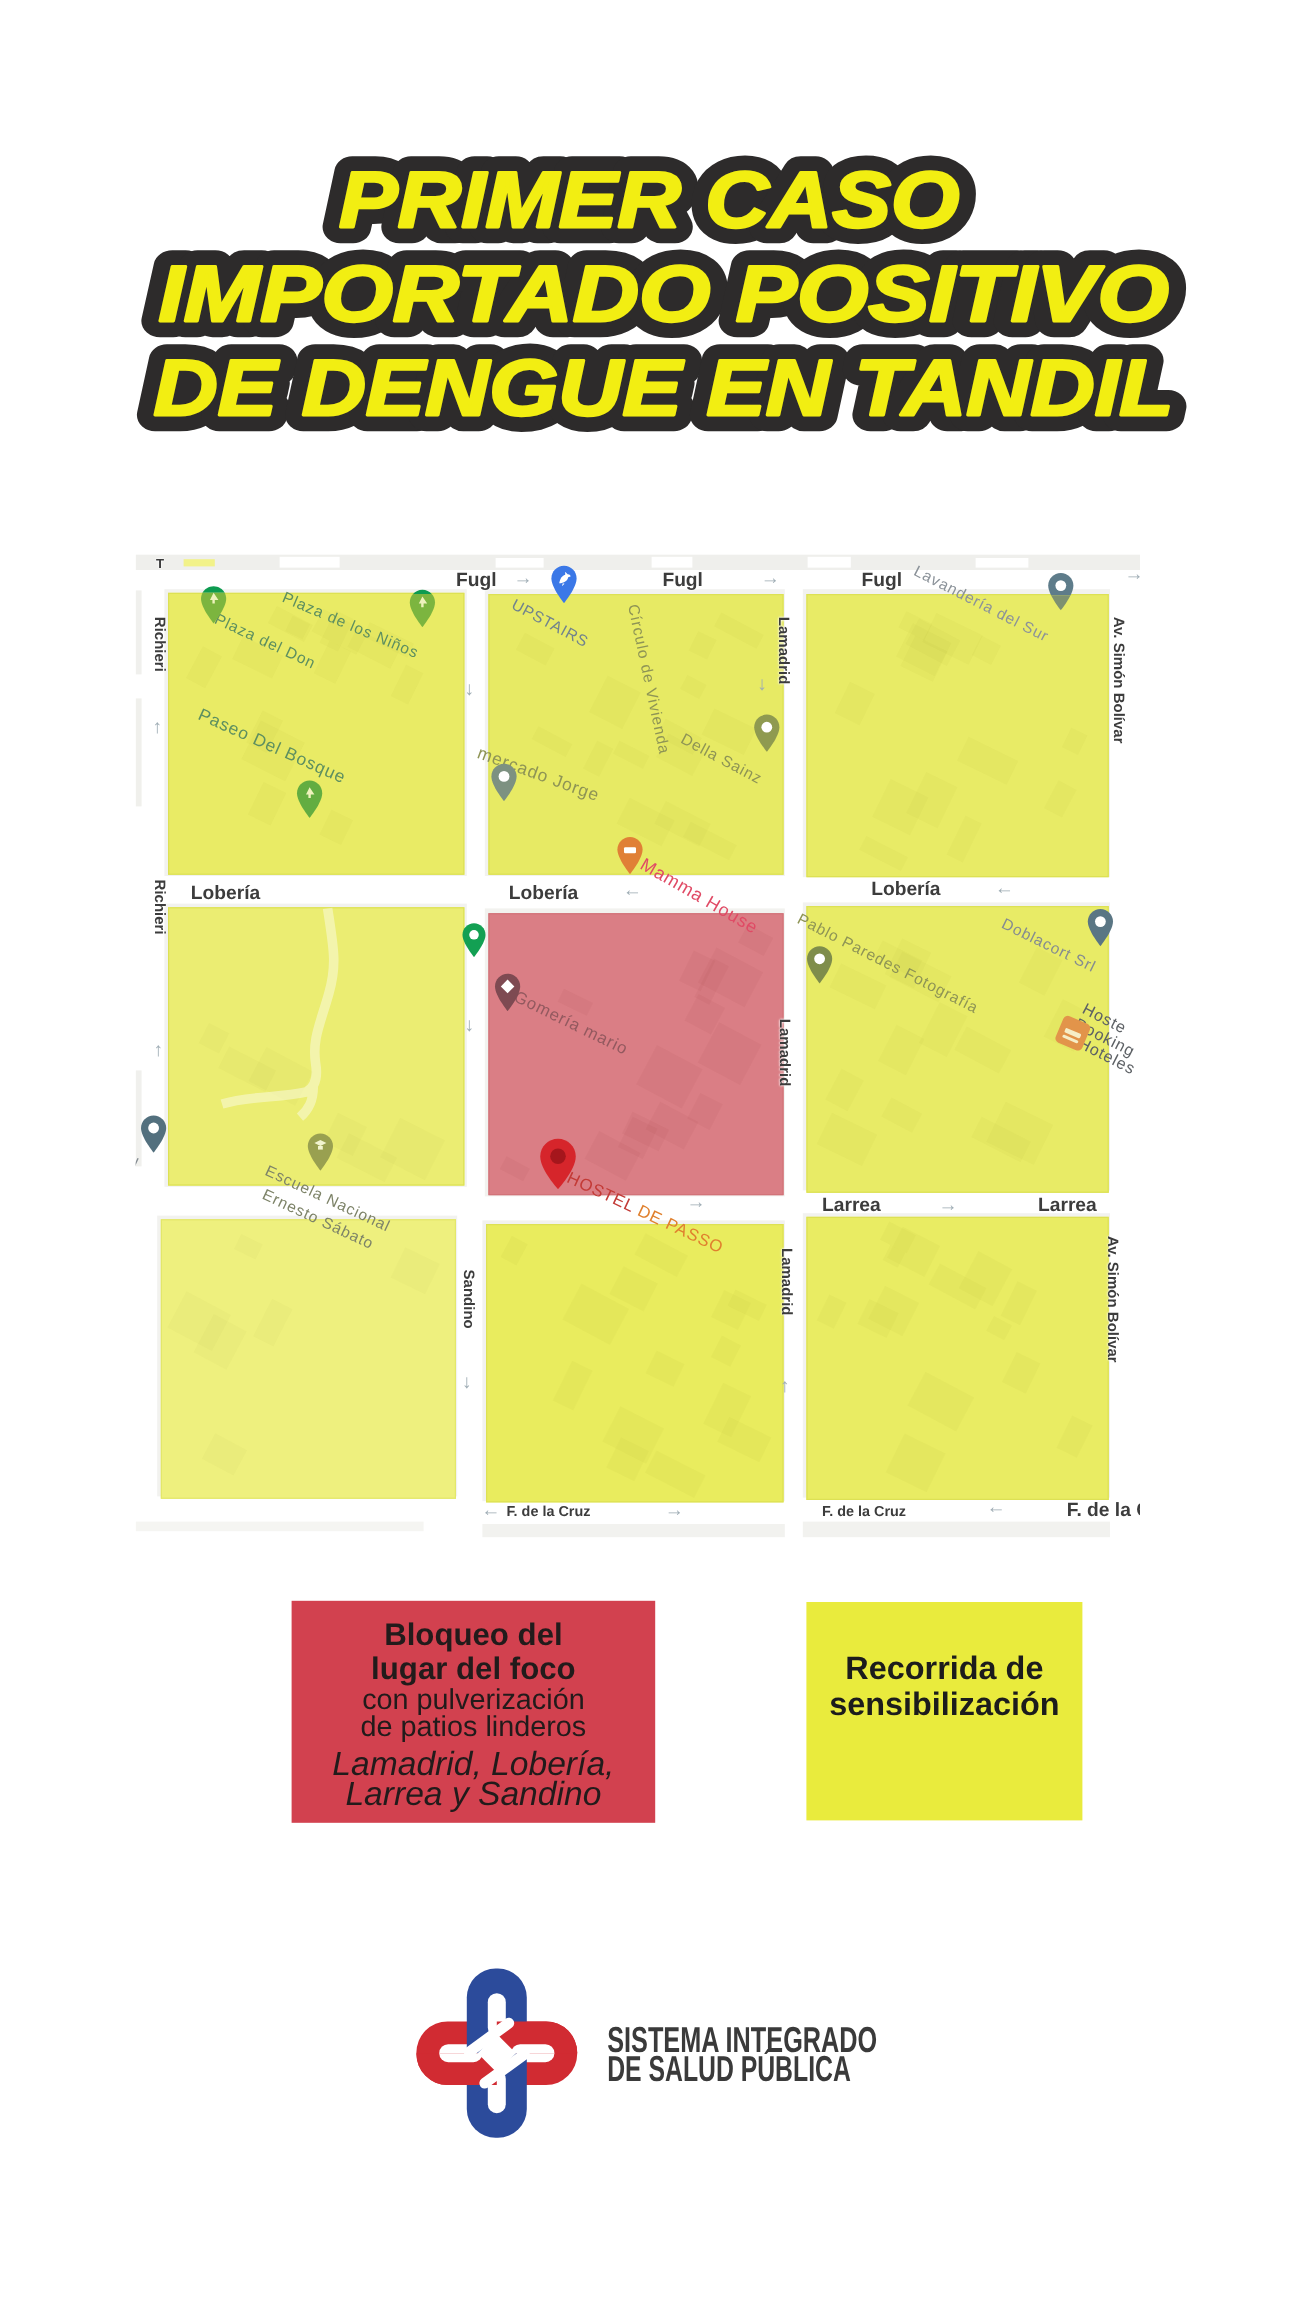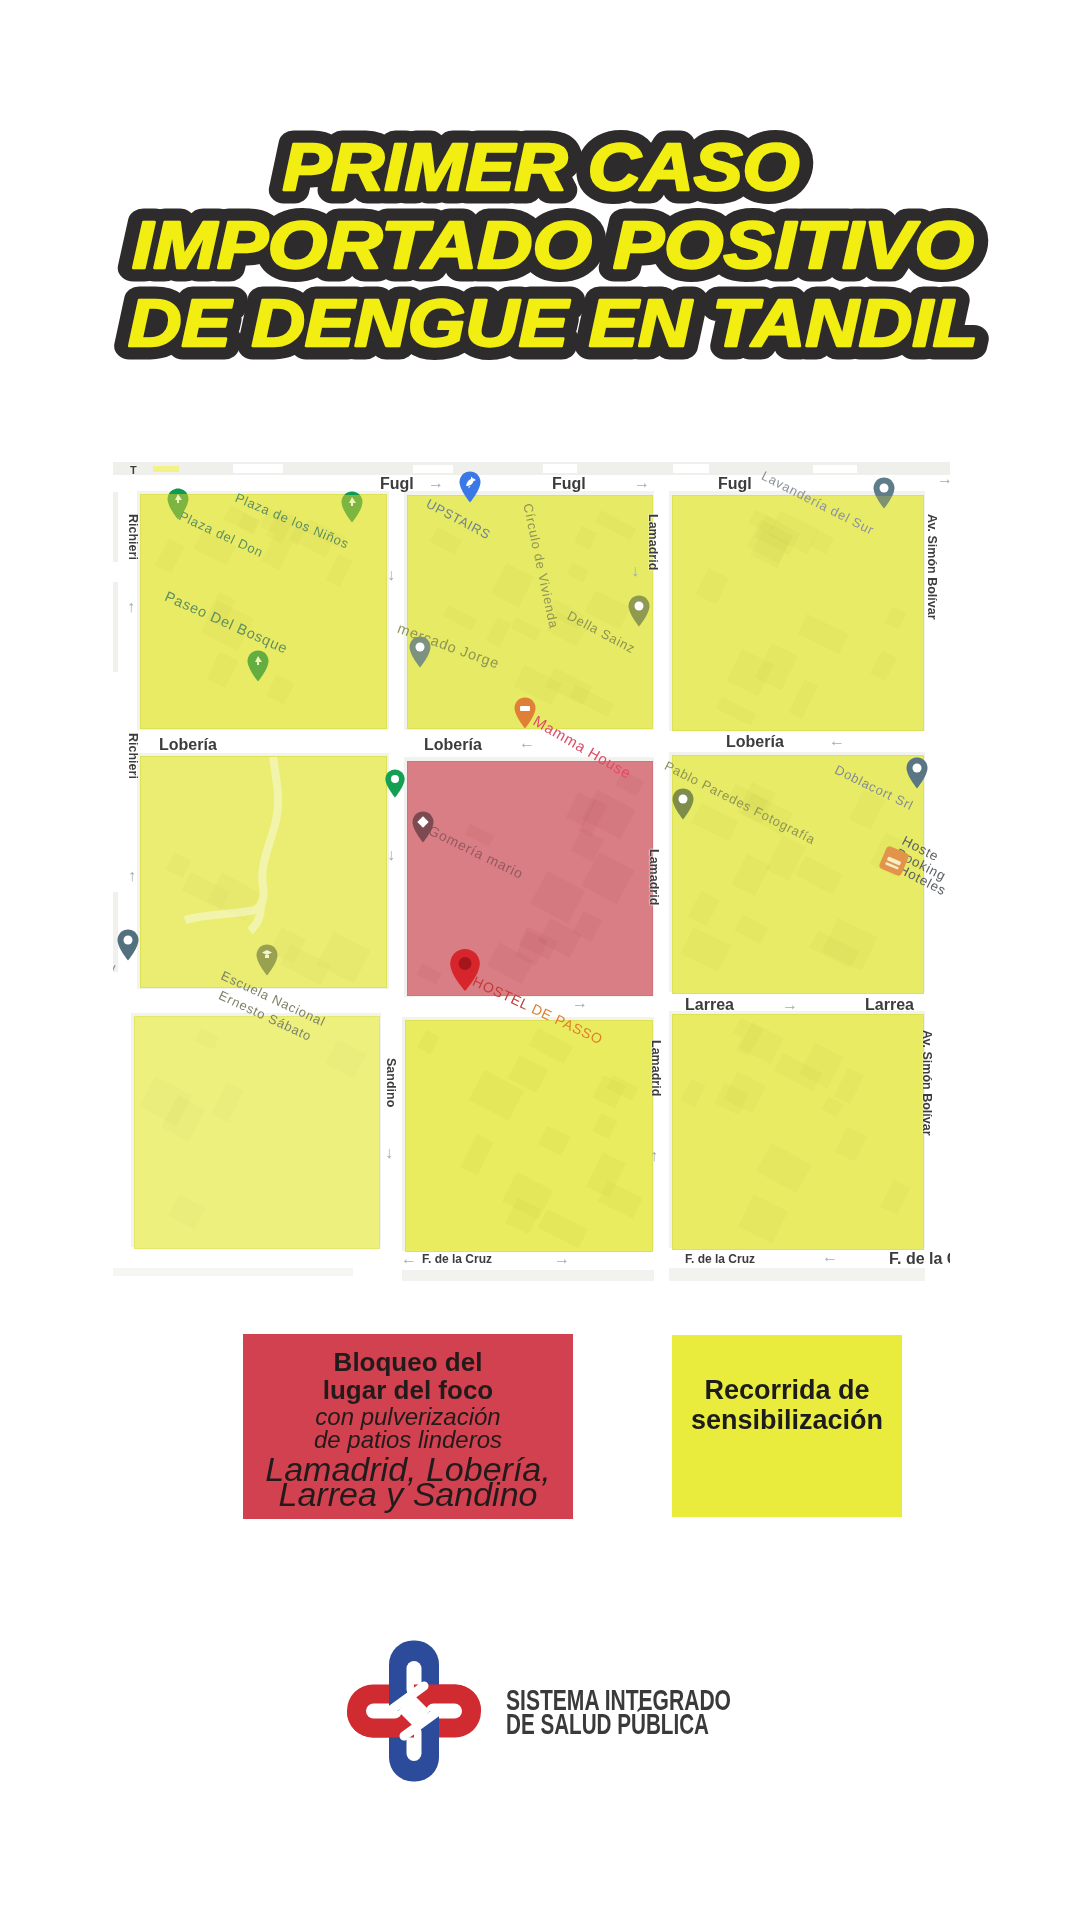--- a/index.html
+++ b/index.html
@@ -341,24 +341,24 @@
       <path d="M12 7l5 2.5-5 2.5-5-2.5z" fill="#f2f4cf"></path>
       <rect x="10" y="12" width="4" height="3" fill="#f2f4cf"></rect>
     </svg>
 
   <svg class="pin" style="left:335px;top:485px" width="34" height="46">
       <path d="M17 2C8.8 2 2.2 8.6 2.2 16.8c0 11 14.8 27.2 14.8 27.2s14.8-16.2 14.8-27.2C31.8 8.6 25.2 2 17 2Z" fill="#d6252b"></path>
       <circle cx="17" cy="16.5" r="6.5" fill="#a5161c"></circle>
     </svg>
 </div>
 
-<div class="abs" style="left:243px;top:1334px;width:330px;height:185px;background:#d2414f;color:#221b1b;text-align:center">
+<div class="abs" style="left:243px;top:1334px;width:303px;height:185px;background:#d2414f;color:#221b1b;text-align:center">
   <div style="font-weight:bold;font-size:26px;line-height:28px;padding-top:14px">Bloqueo del<br>lugar del foco</div>
-  <div style="font-style:italic;font-size:24px;line-height:23px;padding-top:1px">con pulverización<br>de patios linderos</div>
-  <div style="font-style:italic;font-size:34px;line-height:25px;padding-top:6px">Lamadrid, Lobería,<br>Larrea y Sandino</div>
+  <div style="font-size:24px;line-height:23px;padding-top:1px">con pulverización<br>de patios linderos</div>
+  <div style="font-style:italic;font-size:28px;line-height:25px;padding-top:6px">Lamadrid, Lobería,<br>Larrea y Sandino</div>
 </div>
 <div class="abs" style="left:672px;top:1335px;width:230px;height:182px;background:#e9eb3d;color:#1c1c1c;text-align:center">
   <div style="font-weight:bold;font-size:27px;line-height:30px;padding-top:40px">Recorrida de<br>sensibilización</div>
 </div>
 
 <svg class="abs" style="left:330px;top:1630px" width="420" height="170" viewBox="0 0 420 170">
   <defs>
     <clipPath id="redover">
         <path d="M0 0 H90 V-90 H0 Z M0 0 H-90 V90 H0 Z"></path>
       </clipPath>

